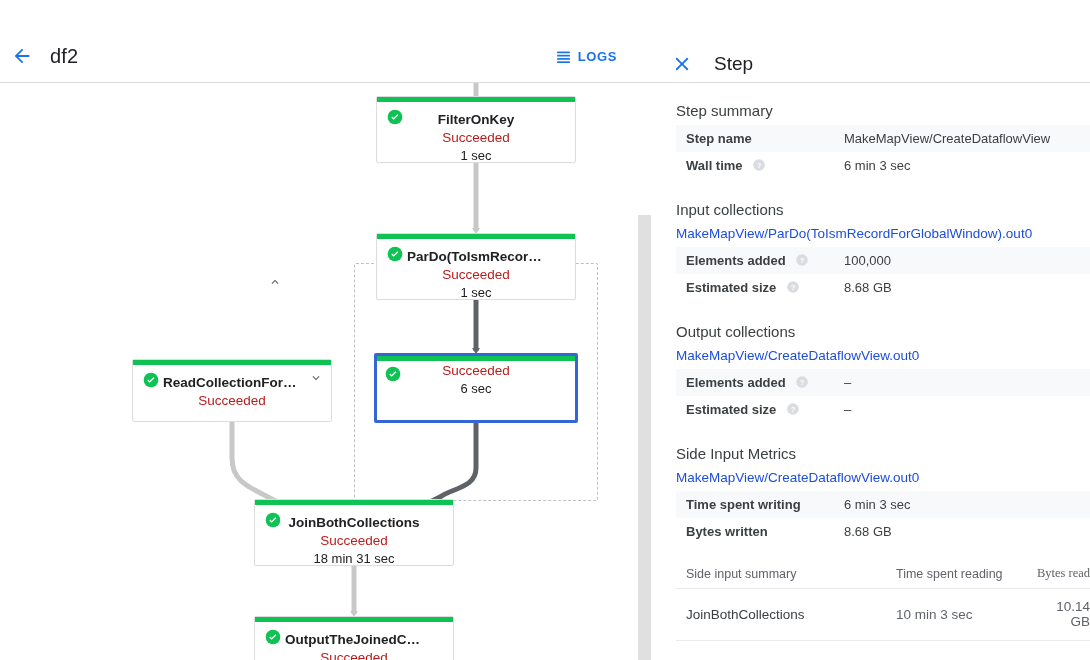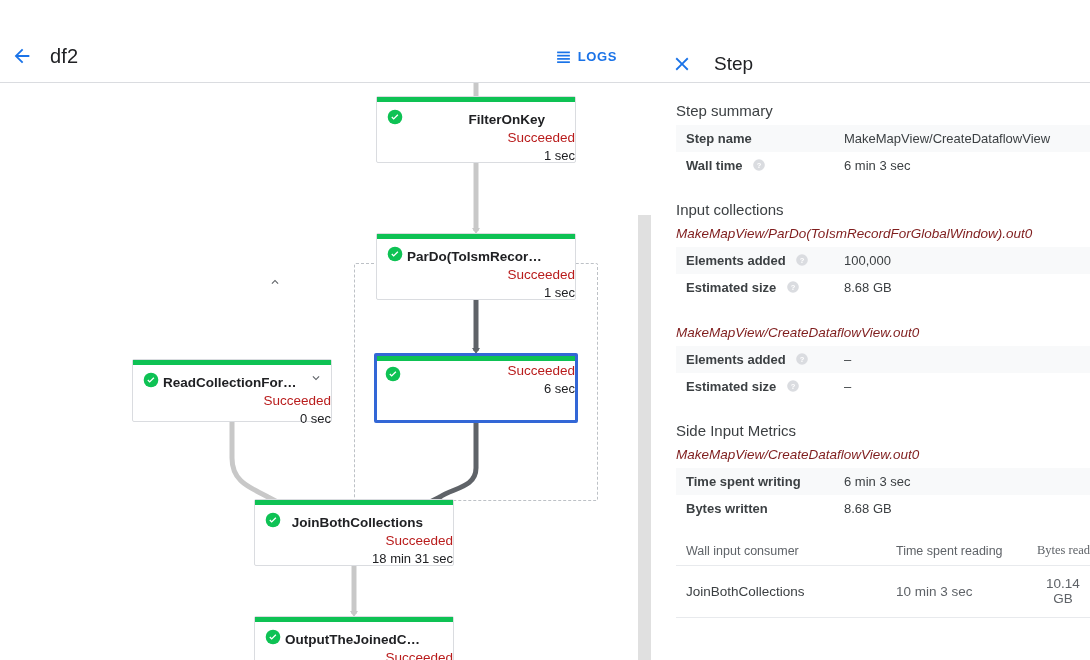--- a/index.html
+++ b/index.html
@@ -27,21 +27,21 @@
 
   
   #graph{position:absolute;left:0;top:53px;width:652px;height:607px;overflow:hidden;background:#fff;}
   #graph-svg{position:absolute;left:0;top:0;width:652px;height:607px;}
 
   .node{position:absolute;background:#fff;border:1px solid #dadce0;border-radius:2px;box-sizing:border-box;cursor:pointer;}
   .node.selected{border:3px solid #3367d6;}
   .node-bar{position:absolute;left:0;top:0;width:100%;height:5px;background:#0ec254;}
   .node .check{position:absolute;left:10px;top:12px;width:16px;height:16px;}
   .node.selected .check{left:8px;top:10px;}
-  .node-body{position:absolute;left:0;right:0;top:5px;text-align:right;}
+  .node-body{position:absolute;left:0;right:0;top:5px;text-align:center;}
   .node-name{font-size:13.5px;font-weight:700;color:#202124;margin-top:9px;line-height:17px;white-space:nowrap;overflow:hidden;text-overflow:ellipsis;padding:0 30px;}
   .node-status{font-size:13.5px;color:#b91c1c;line-height:19px;}
   .node-time{font-size:13px;color:#202124;line-height:17px;}
   .node-caret{position:absolute;right:8px;top:11px;width:14px;height:14px;cursor:pointer;}
 
   
   #group-box{position:absolute;left:354px;top:180px;width:244px;height:238px;border:1px dashed #bdc1c6;border-radius:2px;box-sizing:border-box;background:transparent;}
   #group-label{position:absolute;left:354px;top:190px;width:244px;height:18px;text-align:right;padding-right:28px;box-sizing:border-box;font-size:13.5px;color:#5f6368;}
   #group-caret{position:absolute;right:370px;top:192px;width:14px;height:14px;cursor:pointer;}
 
@@ -50,39 +50,39 @@
   #pane-left-border{position:absolute;left:652px;top:0;width:1px;height:660px;background:#dadce0;}
 
   #panel-header{position:absolute;left:0;top:8px;width:438px;height:52px;}
   #panel-divider{position:absolute;left:0;top:52px;width:438px;height:1px;background:#dadce0;}
   #close-button{position:absolute;left:16px;top:12px;width:28px;height:28px;display:flex;align-items:center;justify-content:center;cursor:pointer;border-radius:50%;}
   #panel-title{position:absolute;left:62px;top:0;height:52px;line-height:52px;font-size:19px;color:#202124;}
 
   #panel-body{position:absolute;left:0;top:53px;width:438px;height:607px;overflow:hidden;padding:0 0 0 0;box-sizing:border-box;}
 
   .sec-title{font-size:15px;color:#3c4043;margin:0;padding:0 11px 6px 24px;}
-  .sec-sub{font-size:13.5px;color:#7f1d1d;padding:0 0 4px 24px;line-height:19px;font-style:italic;}
+  .sec-sub{font-size:13.5px;color:#1d4ed8;padding:0 0 4px 24px;line-height:19px;}
 
   .kv-table{width:calc(100% - 24px);margin-left:24px;border-collapse:collapse;table-layout:fixed;}
   .kv-table td{font-size:13px;padding:6px 0 6px 0;height:13px;vertical-align:middle;}
   .kv-table tr.shade td{background:#f8f9fa;}
   .kv-key{font-weight:700;color:#3c4043;width:158px;padding-left:10px !important;}
   .kv-val{color:#3c4043;}
   .help-ico{display:inline-block;vertical-align:-2px;margin-left:6px;}
 
   .spacer-lg{height:22px;}
   .spacer-sm{height:12px;}
 
   #si-title{font-size:13.5px;font-weight:700;color:#202124;padding:0 0 2px 24px;}
   .si-table{width:calc(100% - 24px);margin-left:24px;border-collapse:collapse;table-layout:fixed;}
   .si-table th{font-size:12.5px;font-weight:400;color:#5f6368;text-align:left;padding:5px 0 7px 10px;border-bottom:1px solid #e8eaed;}
   .si-table td{font-size:13.5px;color:#3c4043;padding:10px 0 11px 10px;border-bottom:1px solid #e8eaed;}
   .si-table .c1{width:200px;}
   .si-table .c2{width:130px;color:#5f6368;}
-  .si-table .c3{width:auto;color:#5f6368;text-align:center;}
+  .si-table .c3{width:auto;color:#5f6368;text-align:right;}
   .si-table th.c3{text-align:right;font-family:Liberation Serif, serif;}
 
   
   #scroll-track{position:absolute;left:638px;top:0;width:14px;height:660px;background:transparent;}
   #scroll-thumb{position:absolute;left:638px;top:185px;width:13px;height:475px;background:#e0e0e0;border-radius:0;cursor:pointer;}
 </style>
 </head>
 <body>
 
 <div id="app">
@@ -183,21 +183,20 @@
         <svg class="check" viewBox="0 0 24 24">
           <circle cx="12" cy="12" r="11" fill="#0ec254"></circle>
           <path d="M10 16.2l-3.5-3.5 1.4-1.4 2.1 2.1 5.6-5.6 1.4 1.4z" fill="#fff"></path>
         </svg>
         <svg class="node-caret" viewBox="0 0 24 24">
           <path fill="#5f6368" d="M7.41 8.59L12 13.17l4.59-4.58L18 10l-6 6-6-6z"></path>
         </svg>
         <div class="node-body">
           <div class="node-name">ReadCollectionForJoin</div>
           <div class="node-status">Succeeded</div>
-          <div class="node-time">0 sec</div>
         </div>
       </div>
 
       <div class="node" style="left:254px;top:416px;width:200px;height:67px;">
         <div class="node-bar"></div>
         <svg class="check" viewBox="0 0 24 24">
           <circle cx="12" cy="12" r="11" fill="#0ec254"></circle>
           <path d="M10 16.2l-3.5-3.5 1.4-1.4 2.1 2.1 5.6-5.6 1.4 1.4z" fill="#fff"></path>
         </svg>
         <div class="node-body">
@@ -288,20 +287,21 @@
               <text x="12" y="16.5" text-anchor="middle" font-size="13" font-family="'Liberation Sans',sans-serif" fill="#fff">?</text>
             </svg>
           </td>
           <td class="kv-val">8.68 GB</td>
         </tr>
       </tbody>
         </table>
 
       <div class="spacer-lg"></div>
 
+      <div class="sec-title">Output collections</div>
       <div class="sec-sub">MakeMapView/CreateDataflowView.out0</div>
       <table class="kv-table">
         <tbody>
             <tr class="shade">
           <td class="kv-key">
             <span>Elements added</span>
             <svg class="help-ico" width="14" height="14" viewBox="0 0 24 24">
               <circle cx="12" cy="12" r="10" fill="#dadce0"></circle>
               <text x="12" y="16.5" text-anchor="middle" font-size="13" font-family="'Liberation Sans',sans-serif" fill="#fff">?</text>
             </svg>
@@ -336,21 +336,21 @@
           <td class="kv-val">8.68 GB</td>
         </tr>
       </tbody>
         </table>
 
       <div class="spacer-sm" style="height:16px;"></div>
 
       <table class="si-table">
         <thead>
           <tr>
-            <th class="c1">Wall input consumer</th>
+            <th class="c1">Side input summary</th>
             <th class="c2">Time spent reading</th>
             <th class="c3">Bytes read</th>
           </tr>
         </thead>
         <tbody>
           <tr>
             <td class="c1">JoinBothCollections</td>
             <td class="c2">10 min 3 sec</td>
             <td class="c3">10.14 GB</td>
           </tr>

